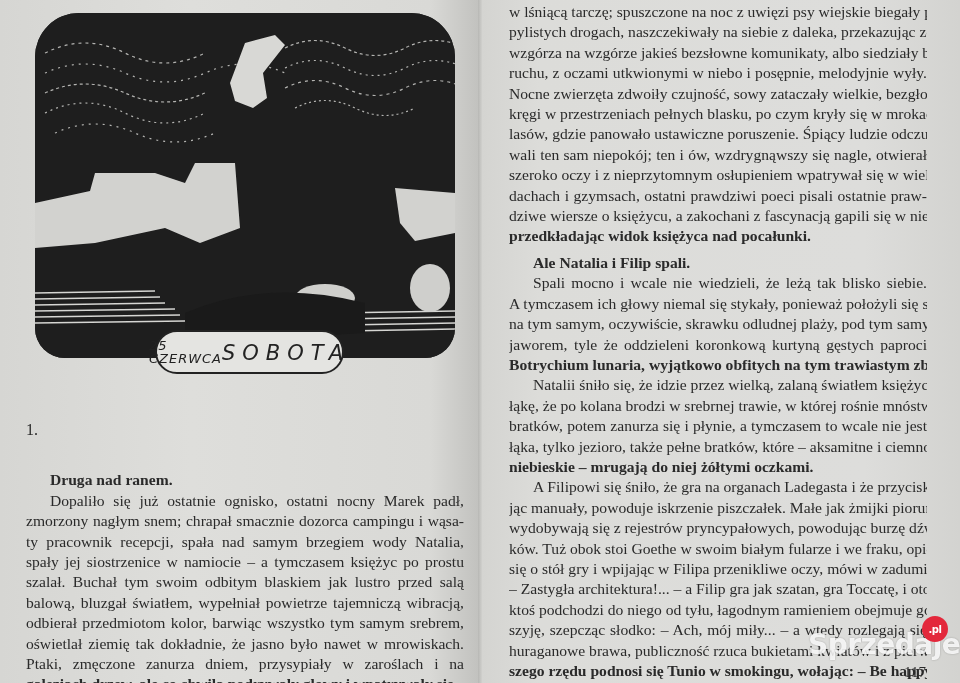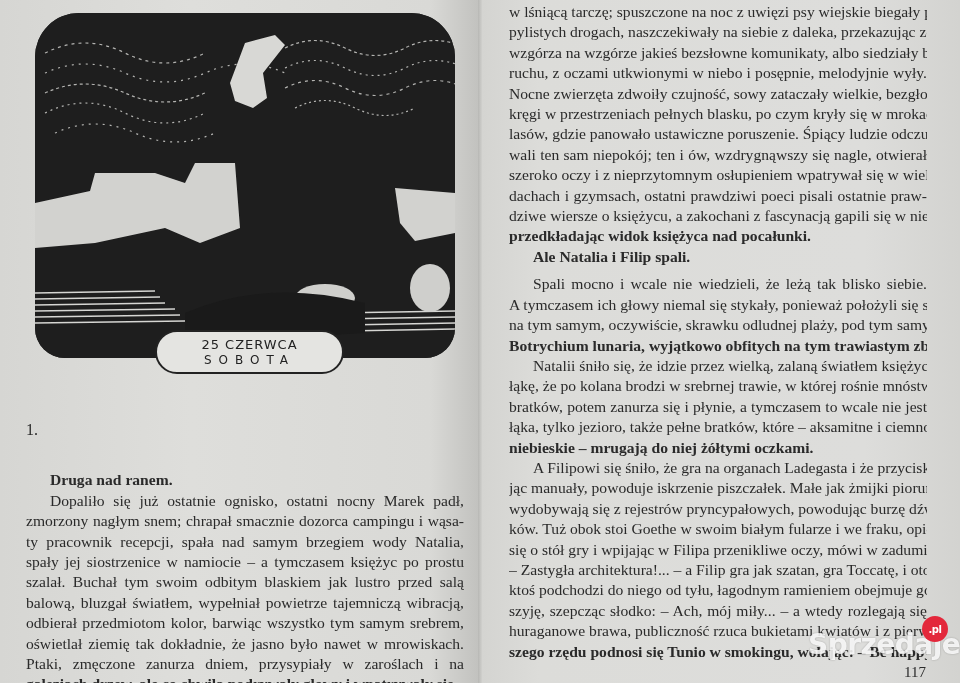--- a/index.html
+++ b/index.html
@@ -22,25 +22,25 @@
 
   
   .illustration {
     position: absolute; left: 35px; top: 13px; width: 420px; height: 345px;
     background: #1f1f1f; border-radius: 44px 44px 30px 30px; overflow: hidden;
   }
   .illustration svg { display:block; width:100%; height:100%; }
   .caption-bubble {
     position: absolute; left: 155px; top: 330px; width: 185px; height: 40px;
     background: #e4e4e1; border: 2px solid #222; border-radius: 22px;
-    display: flex; flex-direction: column; align-items: center; justify-content: center;
-    font-family: "DejaVu Sans", sans-serif; color: #222; line-height: 1;
+    display: flex; flex-direction: row; align-items: center; justify-content: center;
+    font-family: "DejaVu Sans", sans-serif; color: #222; line-height: 1; font-style: italic;
   }
   .caption-line1 { font-size: 13px; letter-spacing: 1px; }
-  .caption-line2 { font-size: 12px; letter-spacing: 7px; margin-top: 3px; }
+  .caption-line2 { font-size: 21px; letter-spacing: 7px; margin-top: 3px; }
 
   .text { font-size: 15.6px; line-height: 20.4px; text-align: justify; }
   .left-text { position: absolute; left: 26px; top: 420px; width: 438px; }
   .chapter-num { font-size: 16px; margin-bottom: 30px; }
   .right-text { position: absolute; left: 505px; top: 2px; width: 418px; }
   .p { margin: 0; text-indent: 0; }
   .p.indent { text-indent: 24px; }
   .line { display: block; text-align: justify; text-align-last: justify; white-space: nowrap; overflow: hidden; }
   .line.last { text-align-last: left; font-weight: bold; }
 
@@ -143,27 +143,28 @@
             <span class="line">ruchu, z oczami utkwionymi w niebo i posępnie, melodyjnie wyły.</span>
             <span class="line">Nocne zwierzęta zdwoiły czujność, sowy zataczały wielkie, bezgłośne</span>
             <span class="line">kręgi w przestrzeniach pełnych blasku, po czym kryły się w mrokach</span>
             <span class="line">lasów, gdzie panowało ustawiczne poruszenie. Śpiący ludzie odczu-</span>
             <span class="line">wali ten sam niepokój; ten i ów, wzdrygnąwszy się nagle, otwierał</span>
             <span class="line">szeroko oczy i z nieprzytomnym osłupieniem wpatrywał się w wielką</span>
             <span class="line">dachach i gzymsach, ostatni prawdziwi poeci pisali ostatnie praw-</span>
             <span class="line">dziwe wiersze o księżycu, a zakochani z fascynacją gapili się w niebo,</span>
             <span class="line last">przedkładając widok księżyca nad pocałunki.</span>
           </div>
-          <div class="p indent" style="text-indent: 0px;">
+          <div class="p indent" style="text-indent: 0px; margin-top: 6px;">
             <span class="line last" style="padding-left: 24px;">Ale Natalia i Filip spali.</span>
           </div>
           <div class="p indent" style="text-indent: 0px;">
-            <span class="line" style="padding-left: 24px; margin-top: 7px;">Spali mocno i wcale nie wiedzieli, że leżą tak blisko siebie.</span>
+            <span class="line" style="padding-left: 24px;">Spali mocno i wcale nie wiedzieli, że leżą tak blisko siebie.</span>
             <span class="line">A tymczasem ich głowy niemal się stykały, ponieważ położyli się spać</span>
             <span class="line">na tym samym, oczywiście, skrawku odludnej plaży, pod tym samym</span>
+            <span class="line">jaworem, tyle że oddzieleni koronkową kurtyną gęstych paproci</span>
             <span class="line last">Botrychium lunaria, wyjątkowo obfitych na tym trawiastym zboczu.</span>
           </div>
           <div class="p indent" style="text-indent: 0px;">
             <span class="line" style="padding-left: 24px;">Natalii śniło się, że idzie przez wielką, zalaną światłem księżyca</span>
             <span class="line">łąkę, że po kolana brodzi w srebrnej trawie, w której rośnie mnóstwo</span>
             <span class="line">bratków, potem zanurza się i płynie, a tymczasem to wcale nie jest</span>
             <span class="line">łąka, tylko jezioro, także pełne bratków, które – aksamitne i ciemno-</span>
             <span class="line last">niebieskie – mrugają do niej żółtymi oczkami.</span>
           </div>
           <div class="p indent" style="text-indent: 0px;">

